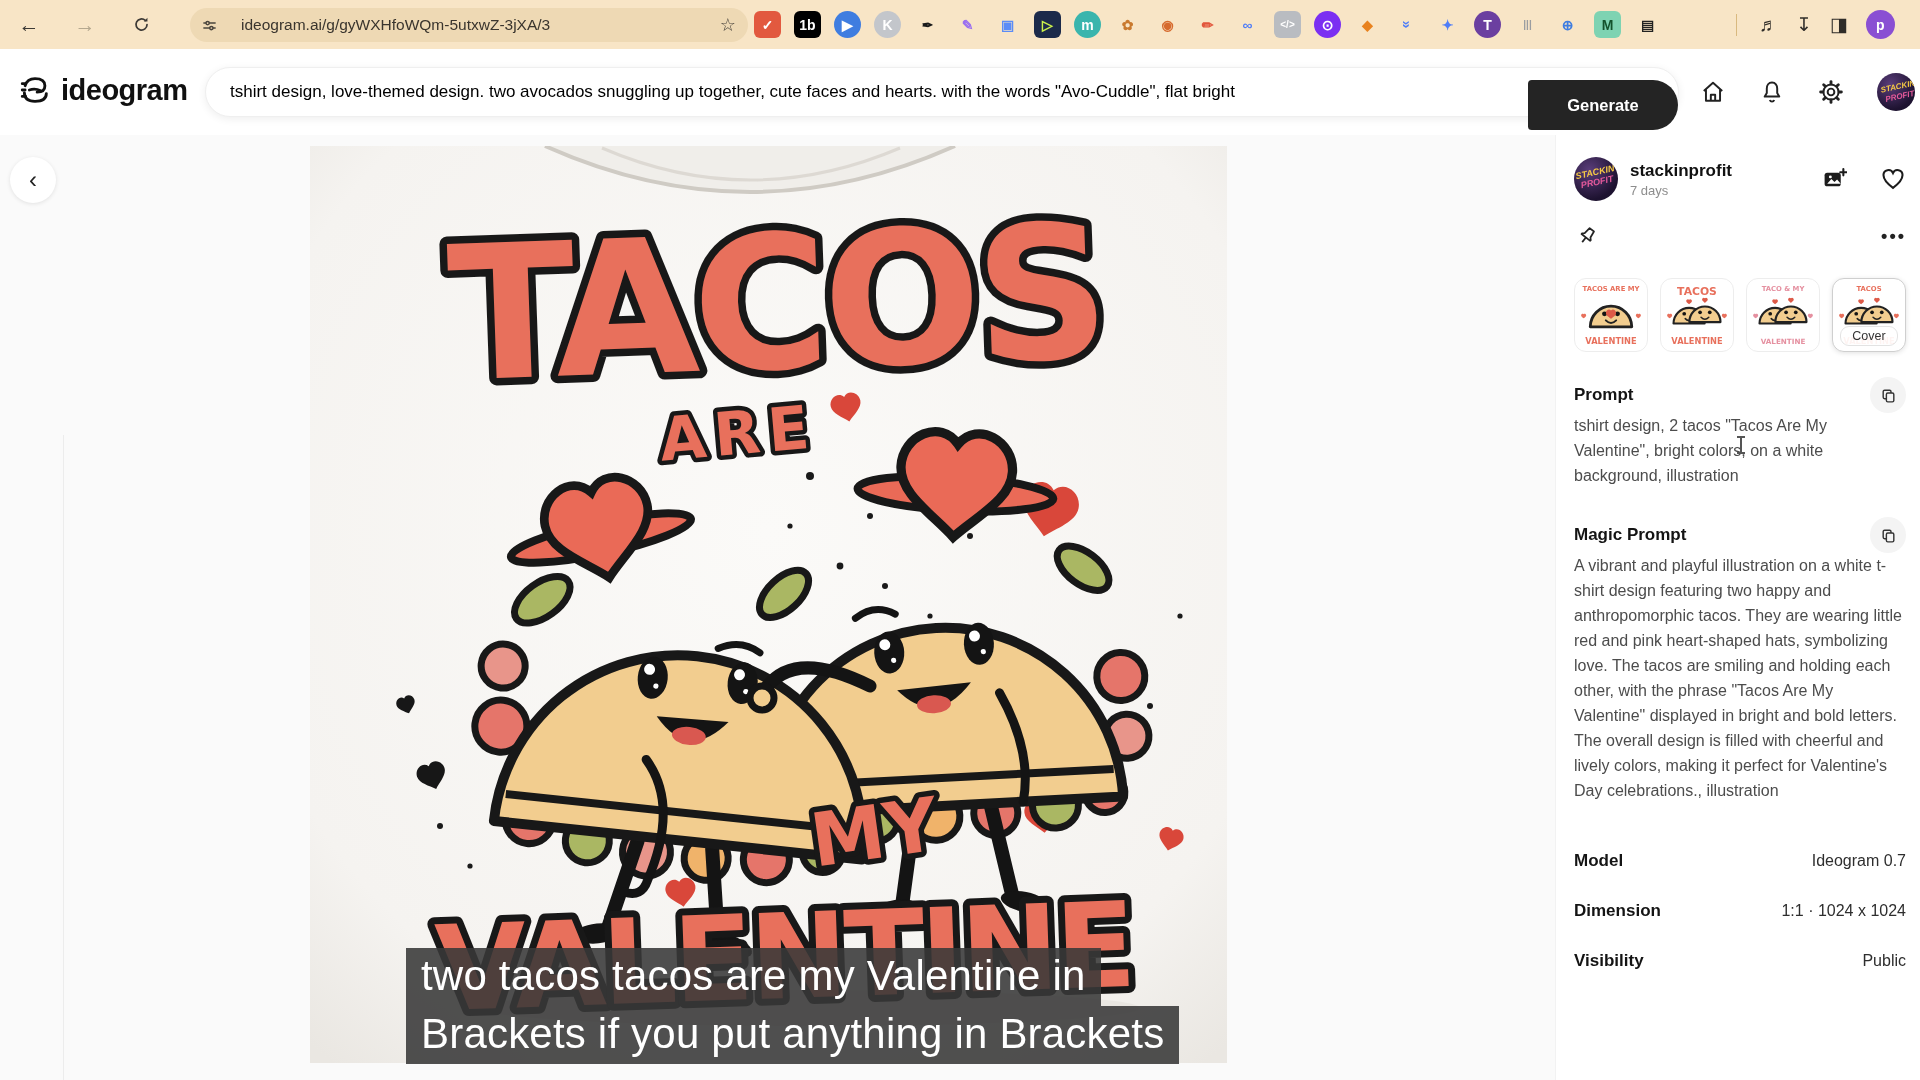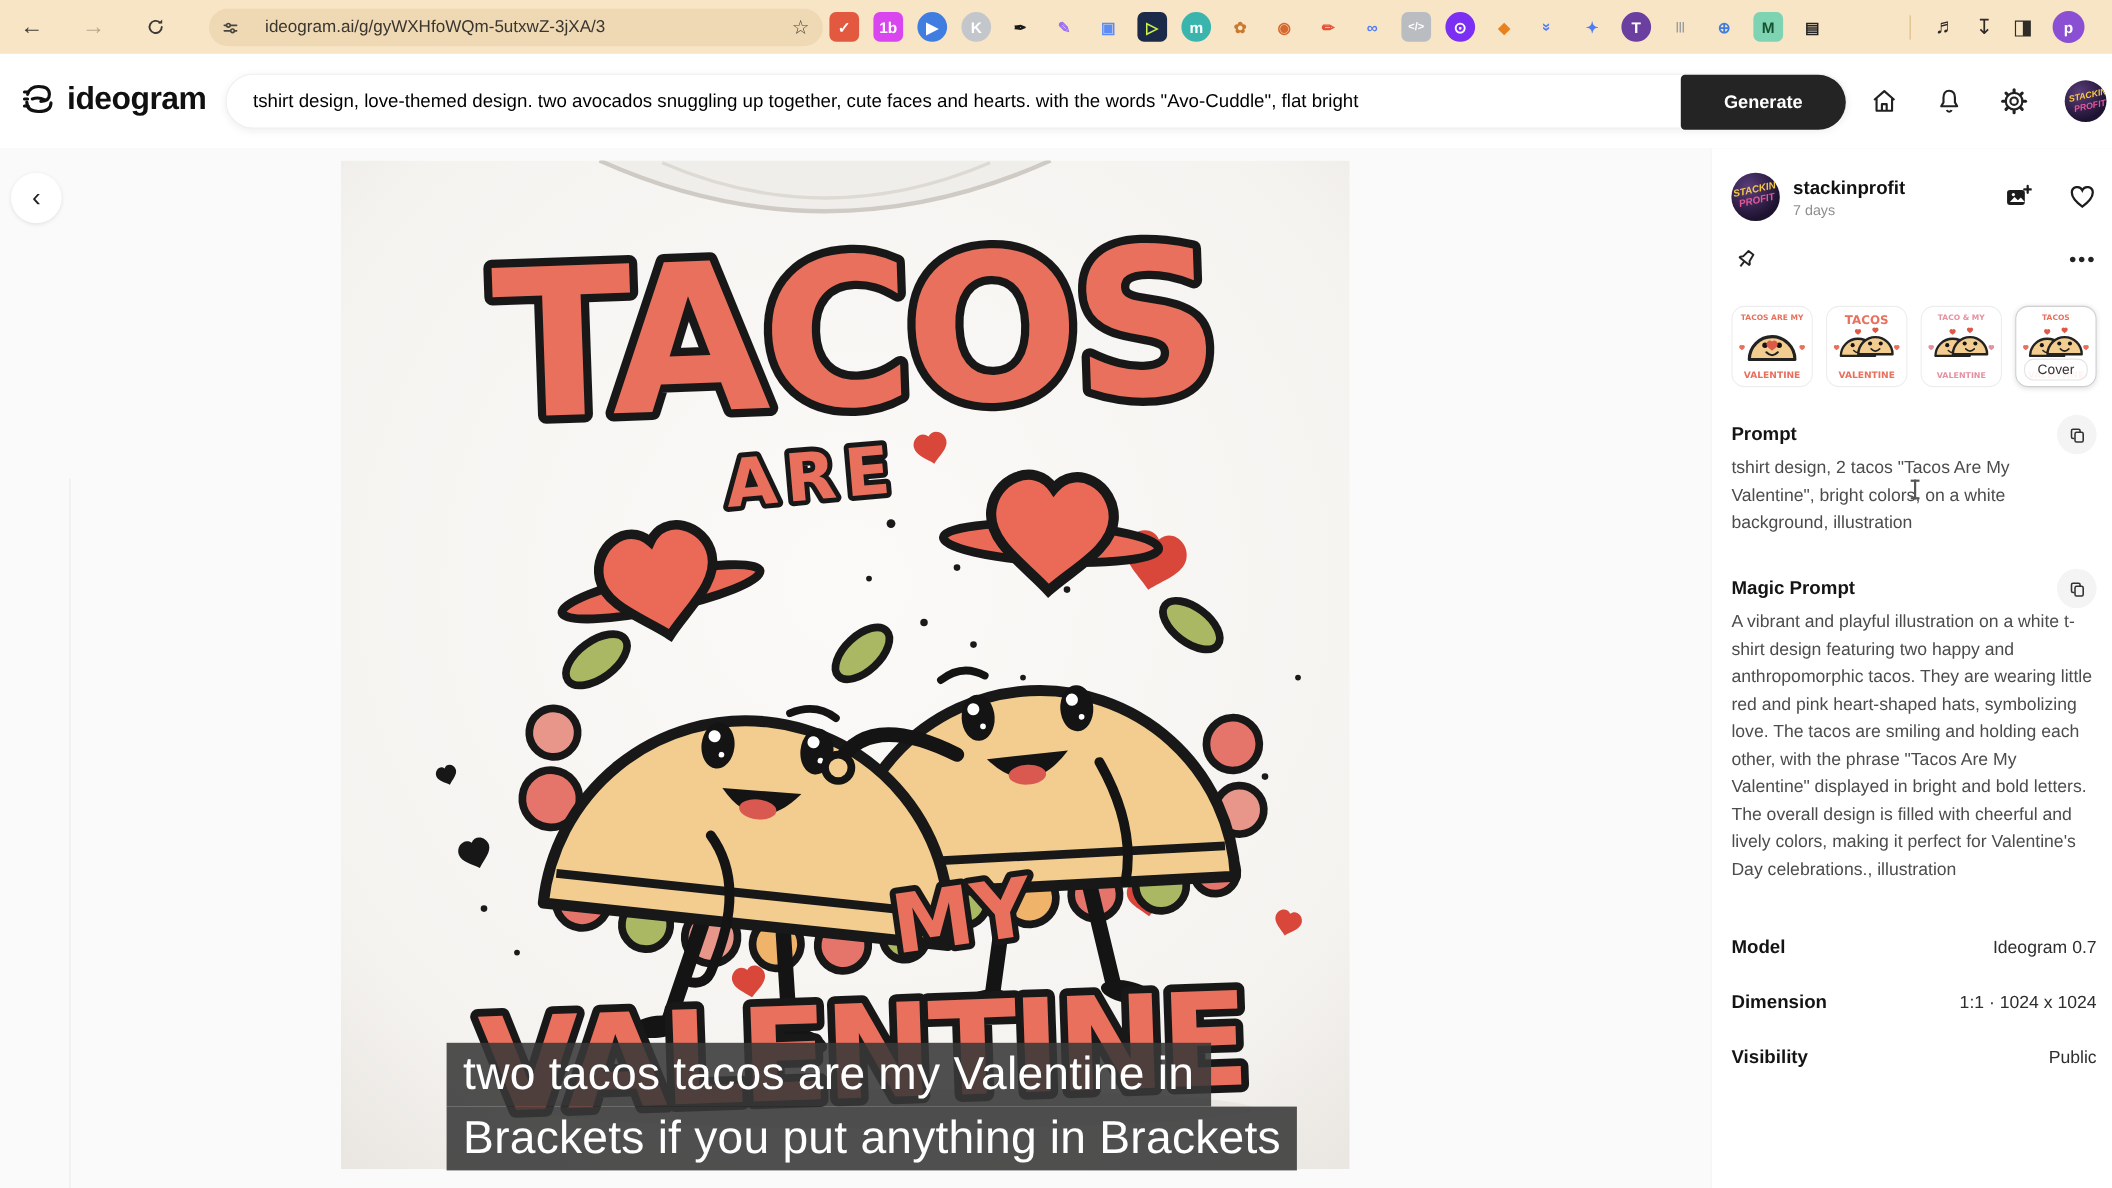--- a/index.html
+++ b/index.html
@@ -32,21 +32,21 @@
   
   .hdr { position:absolute; left:0; top:49px; width:1920px; height:86px; background:#ffffff;
          box-shadow:0 1px 0 #f0f0f0; }
   .brand { position:absolute; left:18px; top:24px; display:flex; align-items:center; gap:9px; }
   .brandname { font-size:29px; font-weight:bold; color:#101010; letter-spacing:-0.5px; }
   .searchpill { position:absolute; left:205px; top:18px; width:1474px; height:50px; background:#fff;
                 border:1px solid #efefef; border-radius:26px; box-shadow:0 2px 8px rgba(0,0,0,.07);
                 display:flex; align-items:center; }
   .searchinput { border:none; outline:none; background:transparent; font-size:17px; color:#000000;
                  flex:1; padding:0 160px 0 24px; font-family:"Liberation Sans",sans-serif; }
-  .genbtn { position:absolute; right:0; top:0; width:150px; height:50px; background:#242424; color:#fff;
+  .genbtn { position:absolute; right:0; top:12px; width:150px; height:50px; background:#242424; color:#fff;
             border:none; border-radius:4px 26px 26px 4px; font-size:16.5px; font-weight:bold;
             font-family:"Liberation Sans",sans-serif; cursor:pointer; }
   .hdricons { position:absolute; left:1694px; top:49px; width:226px; height:86px; display:flex;
               align-items:center; gap:33px; padding-left:6px; }
   .hicon { width:26px; height:26px; }
 
   
   .content { position:absolute; left:0; top:135px; width:1555px; height:945px; background:#fafafa; }
   .leftline { position:absolute; left:63px; top:300px; width:1px; height:780px; background:#ececec; }
   .backbtn { position:absolute; left:10px; top:157px; width:46px; height:46px; border-radius:50%;
@@ -118,21 +118,21 @@
             <line x1="3" y1="16" x2="21" y2="16"></line>
             <circle cx="9" cy="8" r="2.6" fill="#eed9b4"></circle>
             <circle cx="15" cy="16" r="2.6" fill="#eed9b4"></circle>
           </g>
         </svg>
       <span class="urltext">ideogram.ai/g/gyWXHfoWQm-5utxwZ-3jXA/3</span>
       <span class="urlstar">☆</span>
     </div>
     <div class="extrow">
         <span class="ext" style="background: rgb(226, 89, 63); color: rgb(255, 255, 255);">✓</span>
-        <span class="ext" style="background: #d946ef; color: rgb(255, 255, 255);">1b</span>
+        <span class="ext" style="background: #000000; color: rgb(255, 255, 255);">1b</span>
         <span class="ext circle" style="background: rgb(63, 125, 224); color: rgb(255, 255, 255);">▶</span>
         <span class="ext circle" style="background: rgb(195, 198, 203); color: rgb(255, 255, 255);">K</span>
         <span class="ext" style="color: rgb(26, 26, 26);">✒</span>
         <span class="ext" style="color: rgb(155, 111, 240);">✎</span>
         <span class="ext" style="color: rgb(91, 140, 247);">▣</span>
         <span class="ext" style="background: rgb(28, 42, 74); color: rgb(205, 242, 76);">▷</span>
         <span class="ext circle" style="background: rgb(58, 181, 173); color: rgb(255, 255, 255);">m</span>
         <span class="ext" style="color: rgb(201, 121, 46);">✿</span>
         <span class="ext" style="color: rgb(214, 106, 46);">◉</span>
         <span class="ext" style="color: rgb(226, 84, 58);">✏</span>

